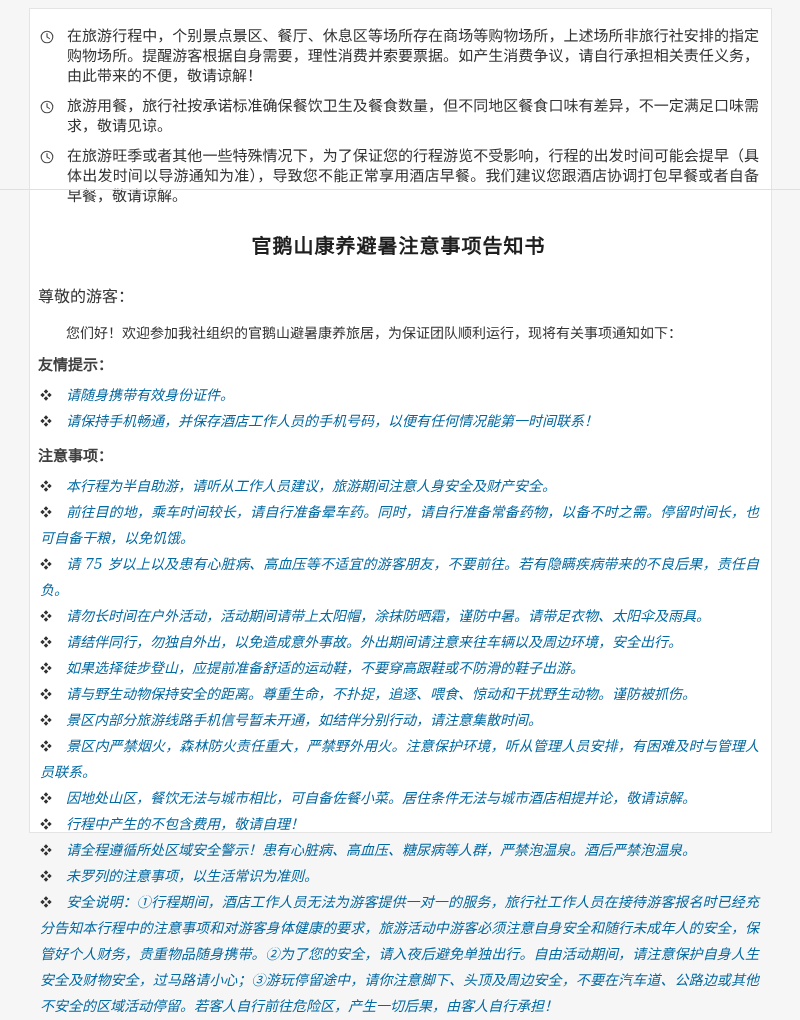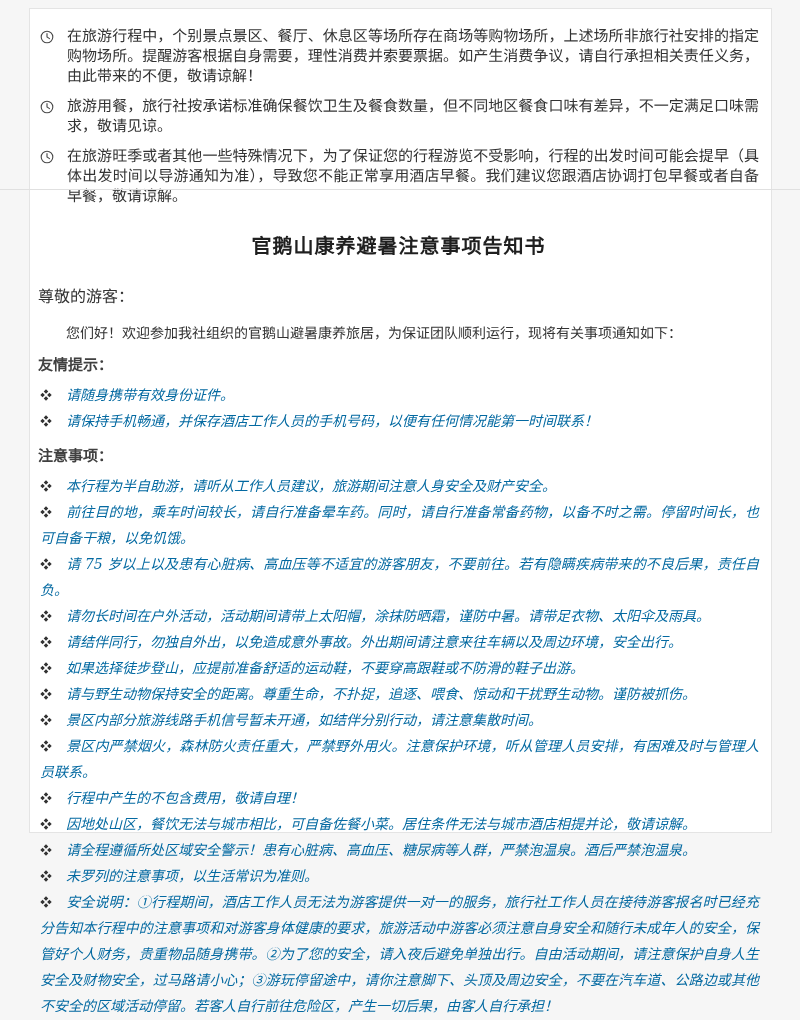--- a/index.html
+++ b/index.html
@@ -118,24 +118,24 @@
               <path fill="#333" d="M10 0.5 L13.8 4.3 L10 8.1 L6.2 4.3 Z M4.3 6.2 L8.1 10 L4.3 13.8 L0.5 10 Z M15.7 6.2 L19.5 10 L15.7 13.8 L11.9 10 Z M10 11.9 L13.8 15.7 L10 19.5 L6.2 15.7 Z"></path>
             </svg></span><span>请与野生动物保持安全的距离。尊重生命，不扑捉，追逐、喂食、惊动和干扰野生动物。谨防被抓伤。</span></li>
       <li><span class="bullet"><svg viewBox="0 0 20 20" width="12" height="12">
               <path fill="#333" d="M10 0.5 L13.8 4.3 L10 8.1 L6.2 4.3 Z M4.3 6.2 L8.1 10 L4.3 13.8 L0.5 10 Z M15.7 6.2 L19.5 10 L15.7 13.8 L11.9 10 Z M10 11.9 L13.8 15.7 L10 19.5 L6.2 15.7 Z"></path>
             </svg></span><span>景区内部分旅游线路手机信号暂未开通，如结伴分别行动，请注意集散时间。</span></li>
       <li><span class="bullet"><svg viewBox="0 0 20 20" width="12" height="12">
               <path fill="#333" d="M10 0.5 L13.8 4.3 L10 8.1 L6.2 4.3 Z M4.3 6.2 L8.1 10 L4.3 13.8 L0.5 10 Z M15.7 6.2 L19.5 10 L15.7 13.8 L11.9 10 Z M10 11.9 L13.8 15.7 L10 19.5 L6.2 15.7 Z"></path>
             </svg></span><span>景区内严禁烟火，森林防火责任重大，严禁野外用火。注意保护环境，听从管理人员安排，有困难及时与管理人员联系。</span></li>
       <li><span class="bullet"><svg viewBox="0 0 20 20" width="12" height="12">
               <path fill="#333" d="M10 0.5 L13.8 4.3 L10 8.1 L6.2 4.3 Z M4.3 6.2 L8.1 10 L4.3 13.8 L0.5 10 Z M15.7 6.2 L19.5 10 L15.7 13.8 L11.9 10 Z M10 11.9 L13.8 15.7 L10 19.5 L6.2 15.7 Z"></path>
-            </svg></span><span>行程中产生的不包含费用，敬请自理！</span></li>
+            </svg></span><span>因地处山区，餐饮无法与城市相比，可自备佐餐小菜。居住条件无法与城市酒店相提并论，敬请谅解。</span></li>
       <li><span class="bullet"><svg viewBox="0 0 20 20" width="12" height="12">
               <path fill="#333" d="M10 0.5 L13.8 4.3 L10 8.1 L6.2 4.3 Z M4.3 6.2 L8.1 10 L4.3 13.8 L0.5 10 Z M15.7 6.2 L19.5 10 L15.7 13.8 L11.9 10 Z M10 11.9 L13.8 15.7 L10 19.5 L6.2 15.7 Z"></path>
-            </svg></span><span>因地处山区，餐饮无法与城市相比，可自备佐餐小菜。居住条件无法与城市酒店相提并论，敬请谅解。</span></li>
+            </svg></span><span>行程中产生的不包含费用，敬请自理！</span></li>
       <li><span class="bullet"><svg viewBox="0 0 20 20" width="12" height="12">
               <path fill="#333" d="M10 0.5 L13.8 4.3 L10 8.1 L6.2 4.3 Z M4.3 6.2 L8.1 10 L4.3 13.8 L0.5 10 Z M15.7 6.2 L19.5 10 L15.7 13.8 L11.9 10 Z M10 11.9 L13.8 15.7 L10 19.5 L6.2 15.7 Z"></path>
             </svg></span><span>请全程遵循所处区域安全警示！患有心脏病、高血压、糖尿病等人群，严禁泡温泉。酒后严禁泡温泉。</span></li>
       <li><span class="bullet"><svg viewBox="0 0 20 20" width="12" height="12">
               <path fill="#333" d="M10 0.5 L13.8 4.3 L10 8.1 L6.2 4.3 Z M4.3 6.2 L8.1 10 L4.3 13.8 L0.5 10 Z M15.7 6.2 L19.5 10 L15.7 13.8 L11.9 10 Z M10 11.9 L13.8 15.7 L10 19.5 L6.2 15.7 Z"></path>
             </svg></span><span>未罗列的注意事项，以生活常识为准则。</span></li>
       <li><span class="bullet"><svg viewBox="0 0 20 20" width="12" height="12">
               <path fill="#333" d="M10 0.5 L13.8 4.3 L10 8.1 L6.2 4.3 Z M4.3 6.2 L8.1 10 L4.3 13.8 L0.5 10 Z M15.7 6.2 L19.5 10 L15.7 13.8 L11.9 10 Z M10 11.9 L13.8 15.7 L10 19.5 L6.2 15.7 Z"></path>
             </svg></span><span>安全说明：①行程期间，酒店工作人员无法为游客提供一对一的服务，旅行社工作人员在接待游客报名时已经充分告知本行程中的注意事项和对游客身体健康的要求，旅游活动中游客必须注意自身安全和随行未成年人的安全，保管好个人财务，贵重物品随身携带。②为了您的安全，请入夜后避免单独出行。自由活动期间，请注意保护自身人生安全及财物安全，过马路请小心；③游玩停留途中，请你注意脚下、头顶及周边安全，不要在汽车道、公路边或其他不安全的区域活动停留。若客人自行前往危险区，产生一切后果，由客人自行承担！</span></li>
     </ul>

